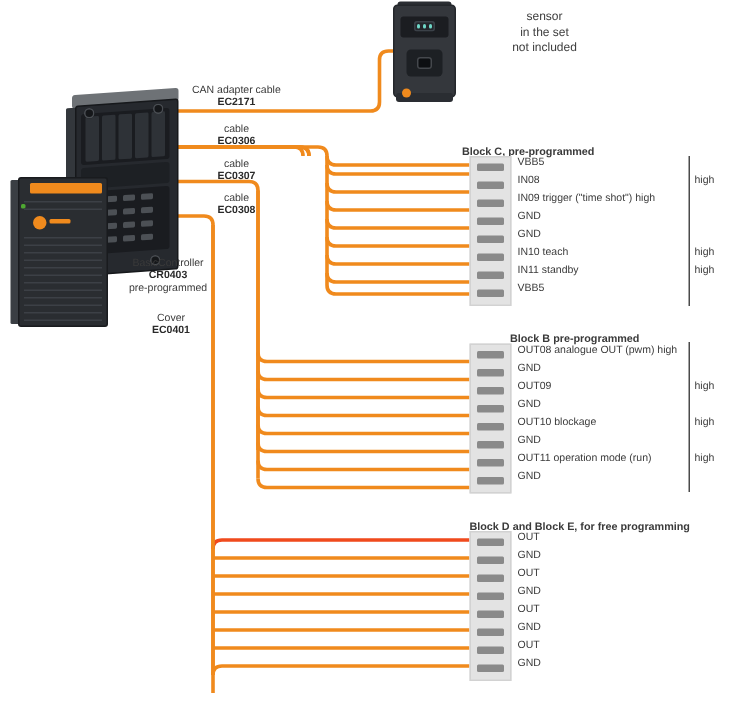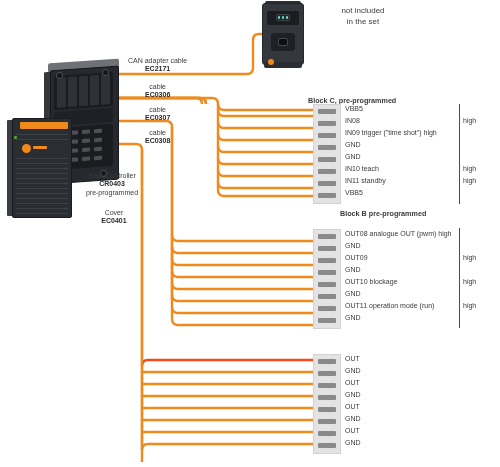--- a/index.html
+++ b/index.html
@@ -138,22 +138,23 @@
       <span class="led" style="left:6px"></span>
       <span class="led" style="left:10px"></span>
     </div>
     <div class="lensbox"></div>
     <div class="lens"></div>
     <div class="foot"></div>
     <div class="dot"></div>
   </div>
 
   <div class="note" style="left:318px;top:6px;width:90px;">
+    <div>sensor</div>
+    <div>in the set</div>
     <div>not included</div>
-    <div>in the set</div>
   </div>
 
   <div class="ctrl">
     <div class="topbar"></div>
     <div class="side"></div>
     <div class="case"></div>
     <div class="upper">
       <span class="ucol" style="left:3px"></span>
       <span class="ucol" style="left:14px"></span>
       <span class="ucol" style="left:25px"></span>
@@ -251,21 +252,21 @@
   <div class="pin-lbl" style="left:345px;top:141px;">GND</div>
   <div class="pin-lbl" style="left:345px;top:153px;">GND</div>
   <div class="pin-lbl" style="left:345px;top:165px;">IN10 teach</div>
   <div class="pin-lbl" style="left:345px;top:177px;">IN11 standby</div>
   <div class="pin-lbl" style="left:345px;top:189px;">VBB5</div>
   <div class="high" style="left:463px;top:117px;">high</div>
   <div class="high" style="left:463px;top:165px;">high</div>
   <div class="high" style="left:463px;top:177px;">high</div>
   <div class="sep" style="left:459px;top:104px;height:100px;"></div>
 
-  <div class="hdr" style="left:308px;top:209px;padding-left:32px;">Block B pre-programmed</div>
+  <div class="hdr" style="left:308px;top:221px;padding-left:32px;">Block B pre-programmed</div>
   <div class="conn" style="left:313px;top:229px;width:26px;height:98px;">
     <span class="pin" style="top:4px"></span>
       <span class="pin" style="top:16px"></span>
     <span class="pin" style="top:28px"></span>
       <span class="pin" style="top:40px"></span>
     <span class="pin" style="top:52px"></span>
       <span class="pin" style="top:64px"></span>
     <span class="pin" style="top:76px"></span>
       <span class="pin" style="top:88px"></span>
   </div>
@@ -275,20 +276,21 @@
   <div class="pin-lbl" style="left:345px;top:266px;">GND</div>
   <div class="pin-lbl" style="left:345px;top:278px;">OUT10 blockage</div>
   <div class="pin-lbl" style="left:345px;top:290px;">GND</div>
   <div class="pin-lbl" style="left:345px;top:302px;">OUT11 operation mode (run)</div>
   <div class="pin-lbl" style="left:345px;top:314px;">GND</div>
   <div class="high" style="left:463px;top:254px;">high</div>
   <div class="high" style="left:463px;top:278px;">high</div>
   <div class="high" style="left:463px;top:302px;">high</div>
   <div class="sep" style="left:459px;top:228px;height:100px;"></div>
 
+  <div class="hdr" style="left:313px;top:346px;">Block D and Block E, for free programming</div>
   <div class="conn" style="left:313px;top:354px;width:26px;height:98px;">
     <span class="pin" style="top:4px"></span>
       <span class="pin" style="top:16px"></span>
     <span class="pin" style="top:28px"></span>
       <span class="pin" style="top:40px"></span>
     <span class="pin" style="top:52px"></span>
       <span class="pin" style="top:64px"></span>
     <span class="pin" style="top:76px"></span>
       <span class="pin" style="top:88px"></span>
   </div>

